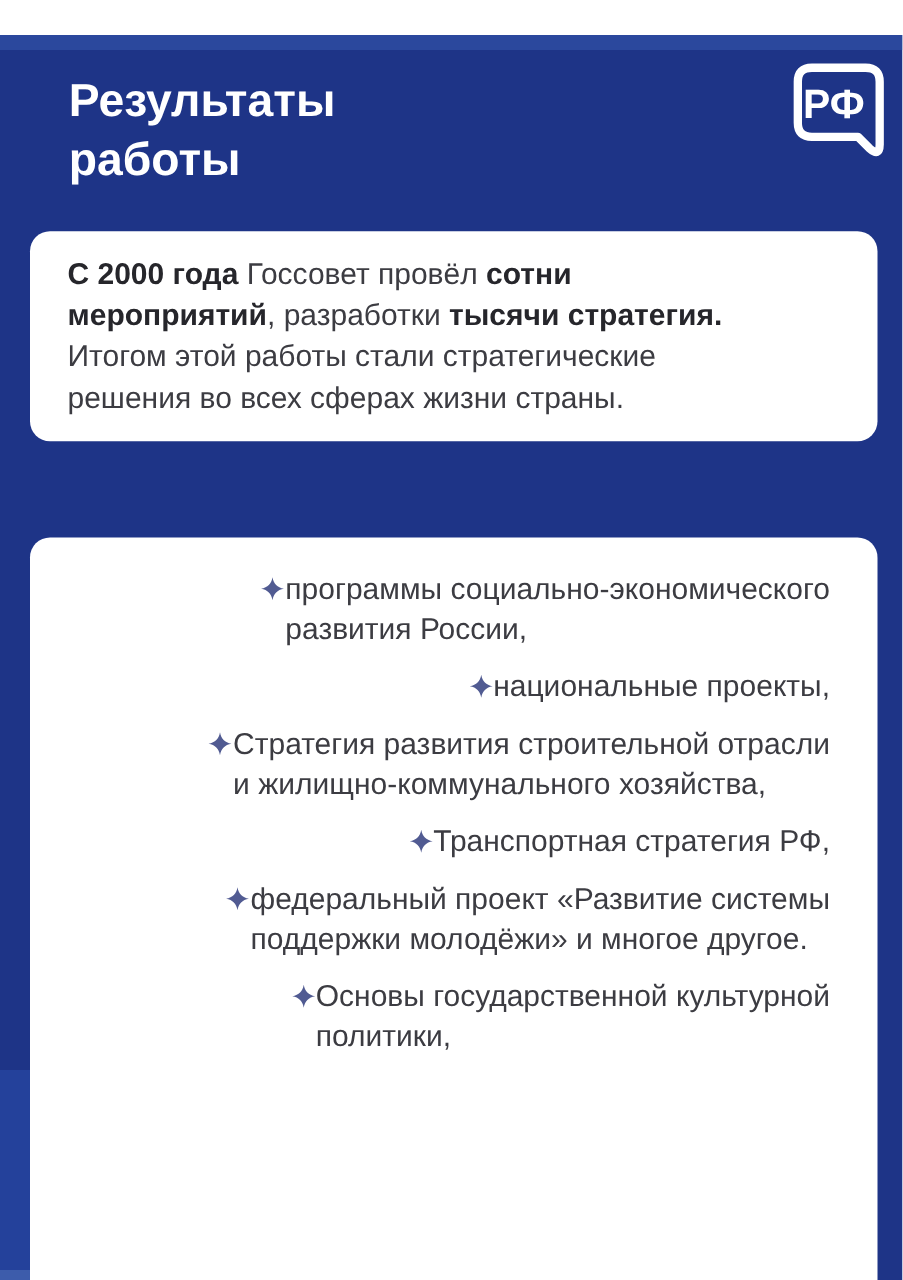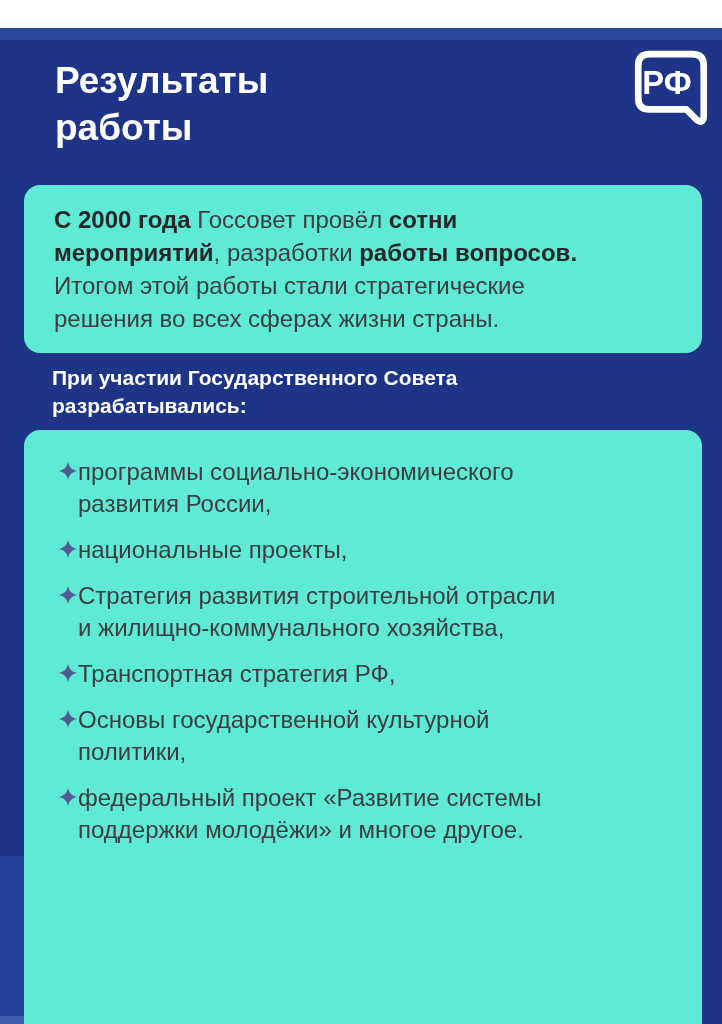--- a/index.html
+++ b/index.html
@@ -55,21 +55,21 @@
   .rf-logo text {
     font-family: "Liberation Sans", sans-serif;
     font-weight: bold;
     fill: #ffffff;
   }
   .card {
     position: absolute;
     left: 24px;
     width: 678px;
     box-sizing: border-box;
-    background: #5eead4;
+    background: #ffffff;
     border-radius: 16px;
   }
   .intro-card {
     top: 157px;
     padding: 18px 28px 18px 30px;
   }
   .intro-text {
     margin: 0;
     font-size: 24px;
     line-height: 1.38;
@@ -101,20 +101,21 @@
     padding: 0;
     list-style: none;
   }
   .bullet-list li {
     display: flex;
     align-items: flex-start;
     margin-bottom: 14px;
     font-size: 24px;
     line-height: 32px;
     color: #3c3c42;
+    justify-content: flex-end;
   }
   .star {
     flex-shrink: 0;
     width: 20px;
     height: 20px;
     margin-top: 5px;
     fill: #515b92;
   }
   .li-text {
     white-space: pre-line;
@@ -131,27 +132,25 @@
   <h1 class="page-title">Результаты
 работы</h1>
 
   <svg class="rf-logo" width="82" height="88" viewBox="0 0 80 86">
     <path d="M19 8 H61 Q72 8 72 19 V68 Q72 78 64 71 L55 62 H19 Q8 62 8 51 V19 Q8 8 19 8 Z" fill="none" stroke="#ffffff" stroke-width="6.5" stroke-linejoin="round"></path>
     <text x="12" y="47" font-size="32">РФ</text>
   </svg>
 
   <div class="card intro-card">
     <p class="intro-text"><span class="bold">С 2000 года </span><span>Госсовет провёл </span><span class="bold">сотни
-мероприятий</span><span>, разработки </span><span class="bold">работы вопросов.</span><span>
+мероприятий</span><span>, разработки </span><span class="bold">тысячи стратегия.</span><span>
 Итогом этой работы стали стратегические
 решения во всех сферах жизни страны.</span></p>
   </div>
 
-  <h2 class="section-heading">При участии Государственного Совета
-разрабатывались:</h2>
 
   <div class="card list-card">
     <ul class="bullet-list">
       <li>
         <svg class="star" viewBox="0 0 24 24">
             <path d="M12 1 C13.2 7.5 16.5 10.8 23 12 C16.5 13.2 13.2 16.5 12 23 C10.8 16.5 7.5 13.2 1 12 C7.5 10.8 10.8 7.5 12 1 Z"></path>
           </svg>
         <span class="li-text">программы социально-экономического
 развития России,</span>
       </li>
@@ -171,25 +170,25 @@
       <li>
         <svg class="star" viewBox="0 0 24 24">
             <path d="M12 1 C13.2 7.5 16.5 10.8 23 12 C16.5 13.2 13.2 16.5 12 23 C10.8 16.5 7.5 13.2 1 12 C7.5 10.8 10.8 7.5 12 1 Z"></path>
           </svg>
         <span class="li-text">Транспортная стратегия РФ,</span>
       </li>
       <li>
         <svg class="star" viewBox="0 0 24 24">
             <path d="M12 1 C13.2 7.5 16.5 10.8 23 12 C16.5 13.2 13.2 16.5 12 23 C10.8 16.5 7.5 13.2 1 12 C7.5 10.8 10.8 7.5 12 1 Z"></path>
           </svg>
-        <span class="li-text">Основы государственной культурной
-политики,</span>
+        <span class="li-text">федеральный проект «Развитие системы
+поддержки молодёжи» и многое другое.</span>
       </li>
       <li>
         <svg class="star" viewBox="0 0 24 24">
             <path d="M12 1 C13.2 7.5 16.5 10.8 23 12 C16.5 13.2 13.2 16.5 12 23 C10.8 16.5 7.5 13.2 1 12 C7.5 10.8 10.8 7.5 12 1 Z"></path>
           </svg>
-        <span class="li-text">федеральный проект «Развитие системы
-поддержки молодёжи» и многое другое.</span>
+        <span class="li-text">Основы государственной культурной
+политики,</span>
       </li>
     </ul>
   </div>
 </div>
 
 </body></html>

